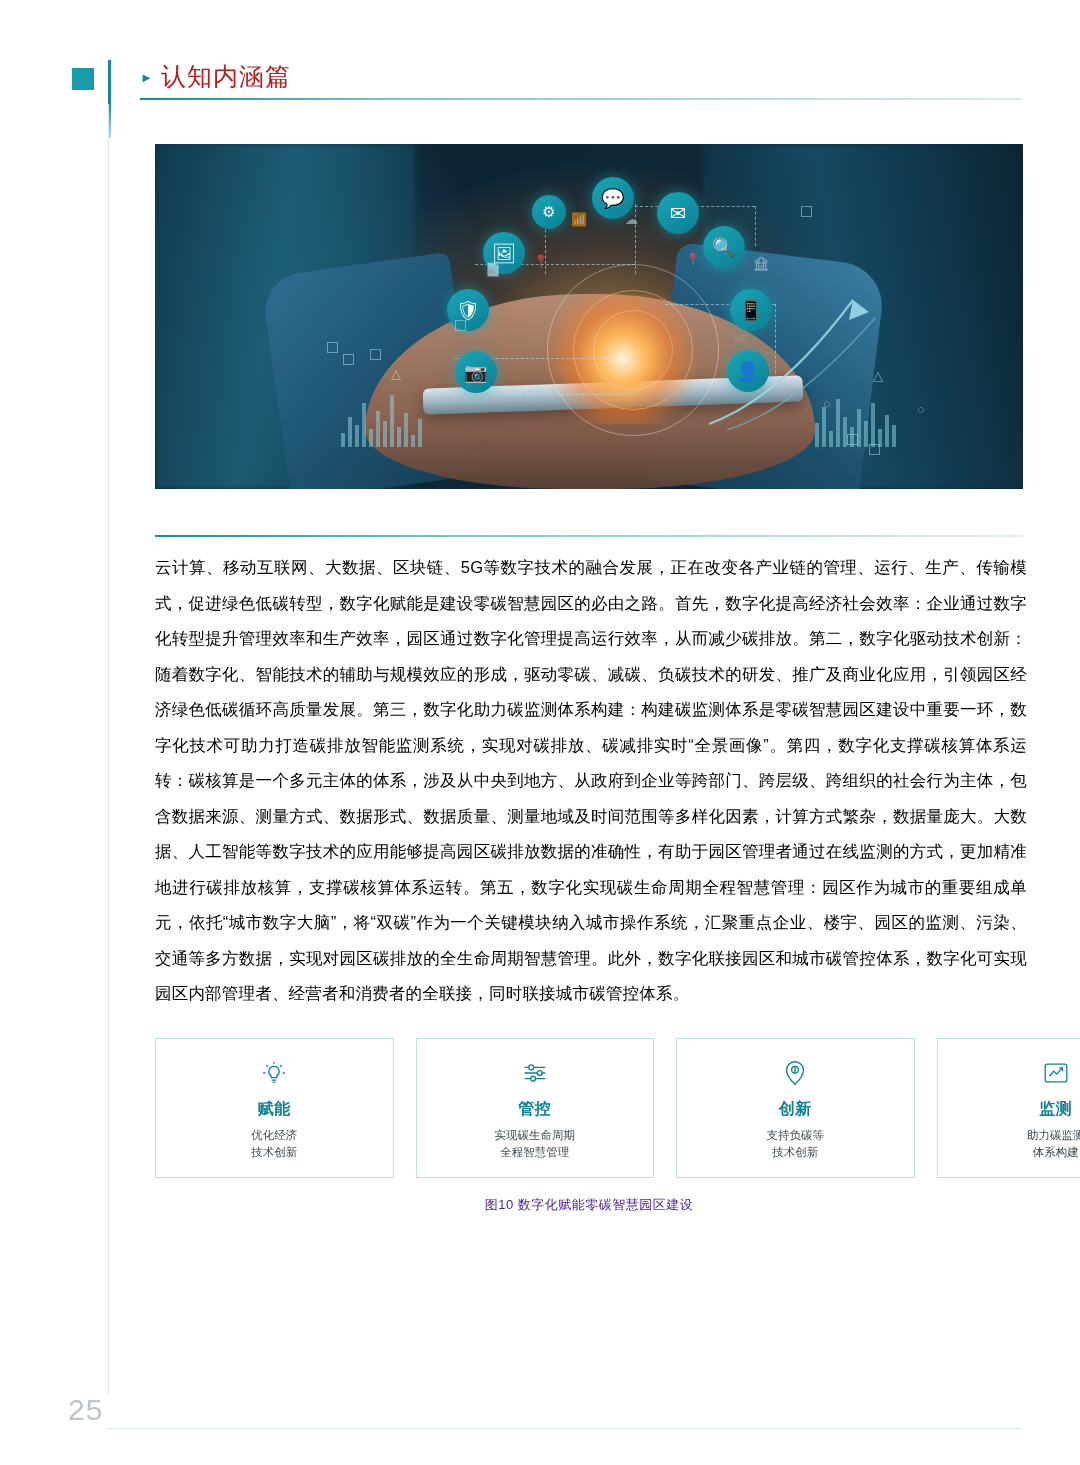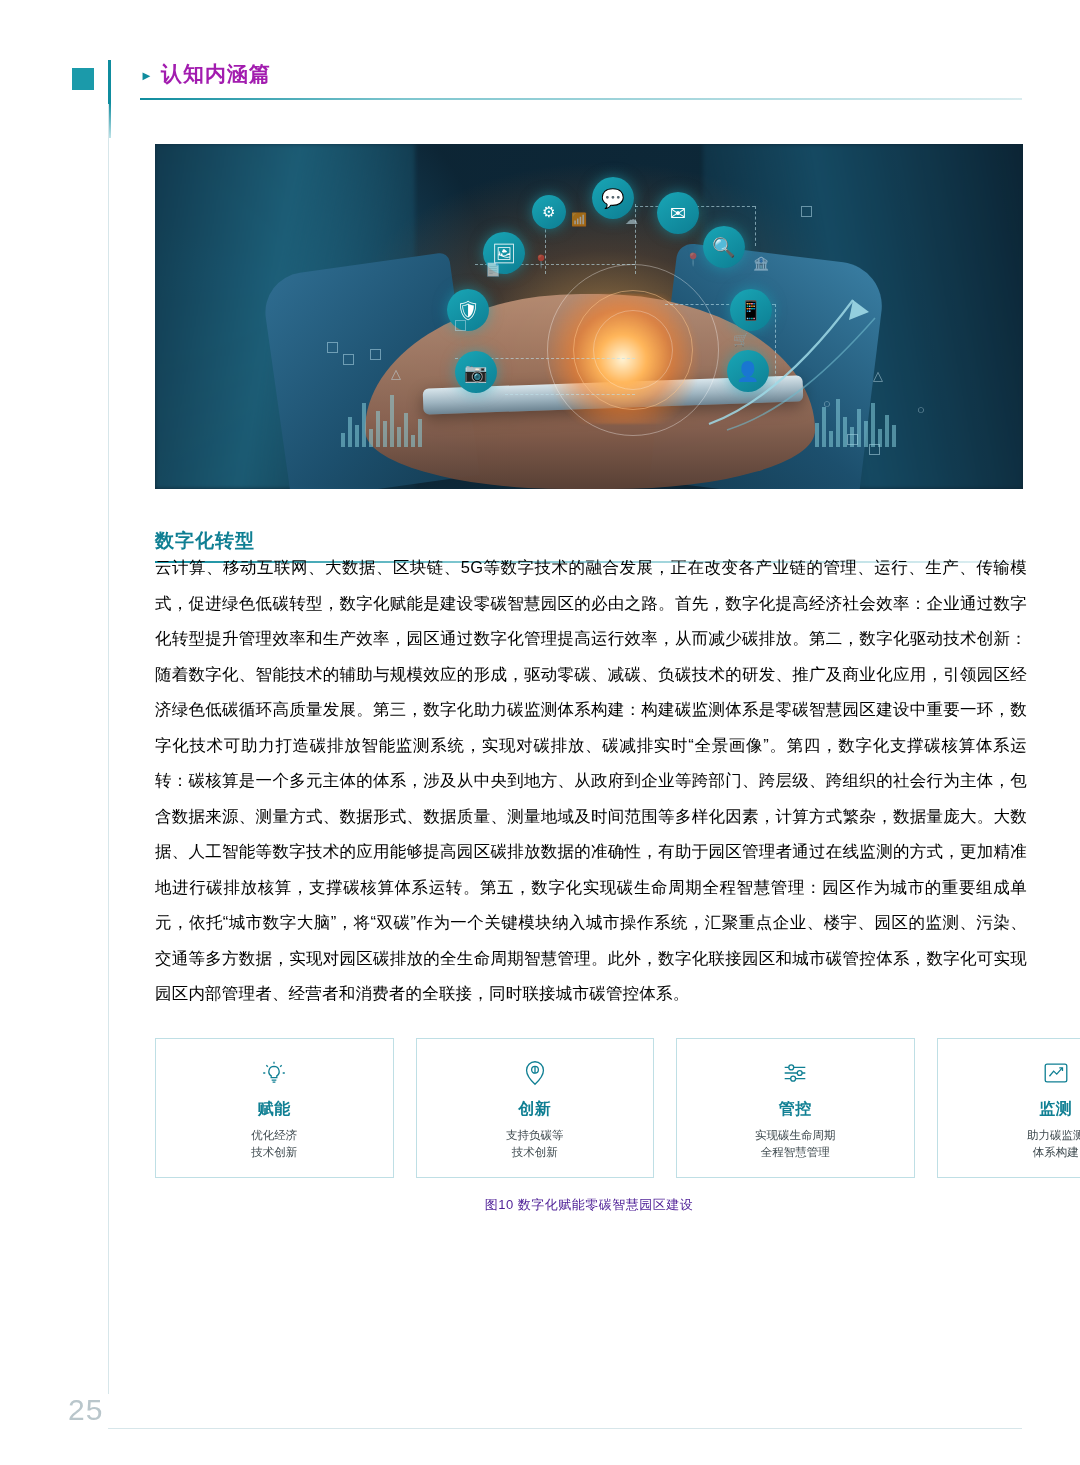--- a/index.html
+++ b/index.html
@@ -48,23 +48,23 @@
     align-items: center;
     gap: 8px;
   }
   .header-arrow {
     color: #0f8c9e;
     font-size: 13px;
     line-height: 1;
     transform: translateY(1px);
   }
   .header-title {
-    font-size: 21px;
-    font-weight: bold;
-    color: #a21caf;
+    font-size: 25px;
+    font-weight: normal;
+    color: #b91c1c;
     letter-spacing: 1px;
   }
   .header-rule {
     position: absolute;
     left: 68px;
     right: 0;
     top: 38px;
     height: 2px;
     background: linear-gradient(to right, #0f8c9e 0%, #7ec6cf 30%, #d9ecef 100%);
   }
@@ -435,21 +435,20 @@
   </div>
 
   <svg class="arrow-curve" viewBox="0 0 210 150">
     <path d="M6 140 C 60 120, 110 70, 150 16" fill="none" stroke="#9fd9e6" stroke-width="2.2" opacity="0.85"></path>
     <path d="M150 16 l -4 20 l 20 -8 z" fill="#9fd9e6" opacity="0.9"></path>
     <path d="M24 146 C 80 128, 128 84, 172 34" fill="none" stroke="#6fb9cc" stroke-width="1.6" opacity="0.6"></path>
   </svg>
 </div>
 
 <div class="sec-head">
-  <div class="sec-head-title">数字化转型</div>
   <div class="sec-head-rule"></div>
 </div>
 
 <div class="body-text">云计算、移动互联网、大数据、区块链、5G等数字技术的融合发展，正在改变各产业链的管理、运行、生产、传输模式，促进绿色低碳转型，数字化赋能是建设零碳智慧园区的必由之路。首先，数字化提高经济社会效率：企业通过数字化转型提升管理效率和生产效率，园区通过数字化管理提高运行效率，从而减少碳排放。第二，数字化驱动技术创新：随着数字化、智能技术的辅助与规模效应的形成，驱动零碳、减碳、负碳技术的研发、推广及商业化应用，引领园区经济绿色低碳循环高质量发展。第三，数字化助力碳监测体系构建：构建碳监测体系是零碳智慧园区建设中重要一环，数字化技术可助力打造碳排放智能监测系统，实现对碳排放、碳减排实时“全景画像”。第四，数字化支撑碳核算体系运转：碳核算是一个多元主体的体系，涉及从中央到地方、从政府到企业等跨部门、跨层级、跨组织的社会行为主体，包含数据来源、测量方式、数据形式、数据质量、测量地域及时间范围等多样化因素，计算方式繁杂，数据量庞大。大数据、人工智能等数字技术的应用能够提高园区碳排放数据的准确性，有助于园区管理者通过在线监测的方式，更加精准地进行碳排放核算，支撑碳核算体系运转。第五，数字化实现碳生命周期全程智慧管理：园区作为城市的重要组成单元，依托“城市数字大脑”，将“双碳”作为一个关键模块纳入城市操作系统，汇聚重点企业、楼宇、园区的监测、污染、交通等多方数据，实现对园区碳排放的全生命周期智慧管理。此外，数字化联接园区和城市碳管控体系，数字化可实现园区内部管理者、经营者和消费者的全联接，同时联接城市碳管控体系。</div>
 
 <div class="cards">
 
   <div class="card">
     <div class="card-icon">
       <svg viewBox="0 0 32 32" width="30" height="30" fill="none" stroke="currentColor" stroke-width="1.4">
@@ -458,55 +457,55 @@
         <path d="M16 4v2.2M7.8 7.8l1.6 1.6M24.2 7.8l-1.6 1.6M4.5 16h2.2M25.3 16h2.2"></path>
       </svg>
     </div>
     <div class="card-title">赋能</div>
     <div class="card-desc">
       <div>优化经济</div>
       <div>技术创新</div>
     </div>
   </div>
 
-
-  <div class="card">
-    <div class="card-icon">
-      <svg viewBox="0 0 32 32" width="30" height="30" fill="none" stroke="currentColor" stroke-width="1.4">
-        <path d="M16 4a9 9 0 0 0-9 9c0 6.5 9 15 9 15s9-8.5 9-15a9 9 0 0 0-9-9z"></path>
-        <circle cx="16" cy="12.6" r="3.6"></circle>
-        <path d="M16 9v7.2"></path>
-      </svg>
-    </div>
-    <div class="card-title">创新</div>
-    <div class="card-desc">
-      <div>支持负碳等</div>
-      <div>技术创新</div>
-    </div>
-  </div>
 
   <div class="card">
     <div class="card-icon">
       <svg viewBox="0 0 32 32" width="30" height="30" fill="none" stroke="currentColor" stroke-width="1.4">
         <path d="M5 10h22M5 16h22M5 22h22"></path>
         <circle cx="12" cy="10" r="2.6" fill="#ffffff"></circle>
         <circle cx="21" cy="16" r="2.6" fill="#ffffff"></circle>
         <circle cx="14" cy="22" r="2.6" fill="#ffffff"></circle>
       </svg>
     </div>
     <div class="card-title">管控</div>
     <div class="card-desc">
       <div>实现碳生命周期</div>
       <div>全程智慧管理</div>
     </div>
   </div>
 
   <div class="card">
     <div class="card-icon">
       <svg viewBox="0 0 32 32" width="30" height="30" fill="none" stroke="currentColor" stroke-width="1.4">
+        <path d="M16 4a9 9 0 0 0-9 9c0 6.5 9 15 9 15s9-8.5 9-15a9 9 0 0 0-9-9z"></path>
+        <circle cx="16" cy="12.6" r="3.6"></circle>
+        <path d="M16 9v7.2"></path>
+      </svg>
+    </div>
+    <div class="card-title">创新</div>
+    <div class="card-desc">
+      <div>支持负碳等</div>
+      <div>技术创新</div>
+    </div>
+  </div>
+
+  <div class="card">
+    <div class="card-icon">
+      <svg viewBox="0 0 32 32" width="30" height="30" fill="none" stroke="currentColor" stroke-width="1.4">
         <rect x="4.5" y="6.5" width="23" height="19" rx="2"></rect>
         <path d="M9 19.5l4.5-5.5 3.3 3.2 5.6-6.4"></path>
         <path d="M19.5 10.6h3.4v3.3"></path>
       </svg>
     </div>
     <div class="card-title">监测</div>
     <div class="card-desc">
       <div>助力碳监测</div>
       <div>体系构建</div>
     </div>

